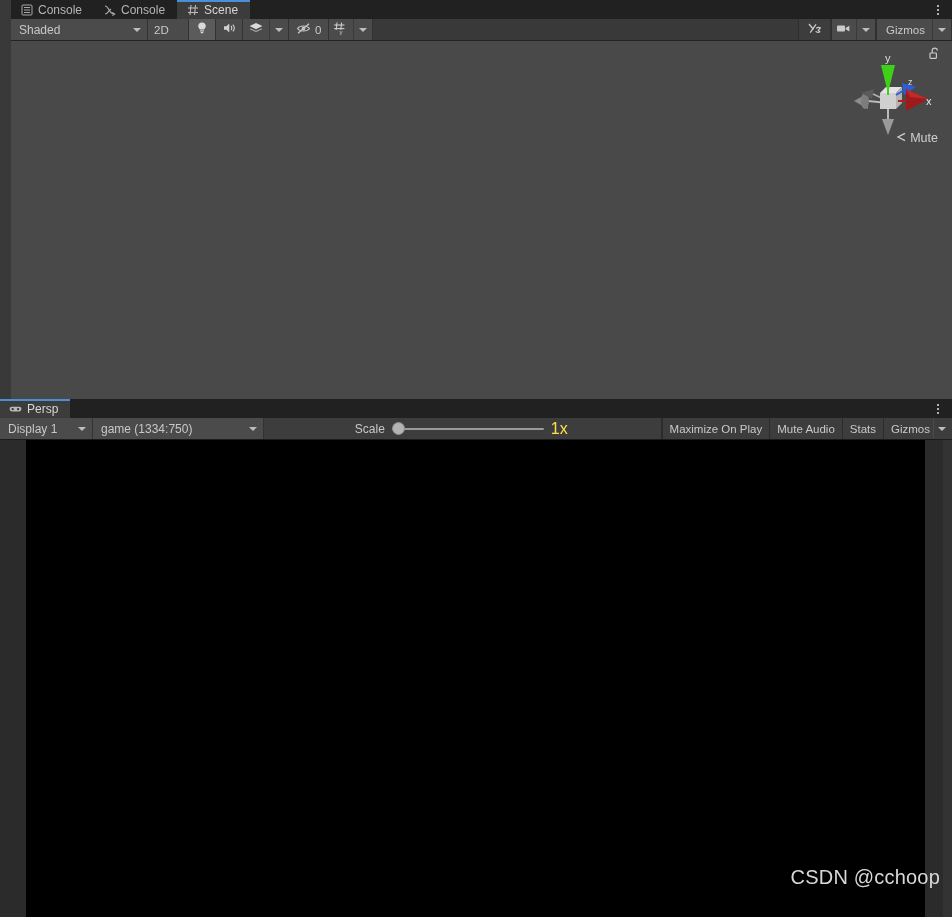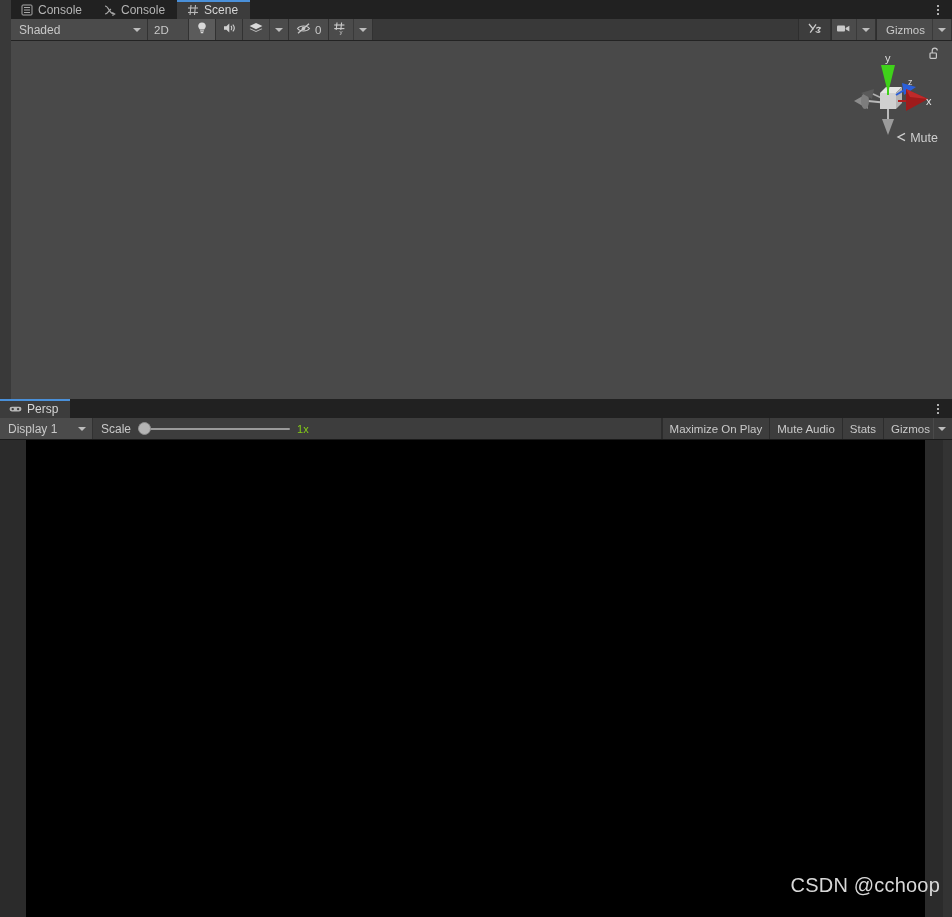--- a/index.html
+++ b/index.html
@@ -225,20 +225,21 @@
   .scale-wrap {
     display: flex;
     align-items: center;
     gap: 7px;
     padding: 0 10px 0 8px;
     background: #3d3d3d;
     border-right: 1px solid #2c2c2c;
     flex: 1;
     font-size: 12px;
     color: #c8c8c8;
+    justify-content: center;
   }
   .slider {
     position: relative;
     width: 152px;
     height: 12px;
     display: flex;
     align-items: center;
   }
   .slider .track {
     position: absolute;
@@ -249,21 +250,21 @@
   }
   .slider .knob {
     position: absolute;
     left: 0;
     width: 11px;
     height: 11px;
     border-radius: 50%;
     background: #b4b4b4;
     border: 1px solid #8c8c8c;
   }
-  .scale-val { color: #84cc16; font-size: 11px; }
+  .scale-val { color: #fde047; font-size: 16px; }
   .gt-btn {
     display: flex;
     align-items: center;
     height: 100%;
     padding: 0 7px;
     background: #3d3d3d;
     border-left: 1px solid #2c2c2c;
     color: #c9c9c9;
     font-size: 11.5px;
     white-space: nowrap;
@@ -296,21 +297,21 @@
     position: absolute;
     right: 0;
     top: 0;
     bottom: 0;
     width: 9px;
     background: #333333;
   }
   .watermark {
     position: absolute;
     right: 12px;
-    bottom: 20px;
+    bottom: 28px;
     font-size: 20px;
     color: #d8d8d8;
     letter-spacing: .2px;
     white-space: nowrap;
   }
 
   .panel-col {
     display: flex;
     flex-direction: column;
     height: 100%;
@@ -555,20 +556,24 @@
             <i></i>
         </div>
       </div>
 
       <div class="game-toolbar">
         <div class="dropdown display">
           <span>Display 1</span>
           <span class="caret"></span>
         </div>
 
+        <div class="dropdown aspect">
+          <span>game (1334:750)</span>
+          <span class="caret"></span>
+        </div>
 
         <div class="scale-wrap">
           <span>Scale</span>
           <span class="slider">
             <span class="track"></span>
             <span class="knob"></span>
           </span>
           <span class="scale-val">1x</span>
         </div>
 

